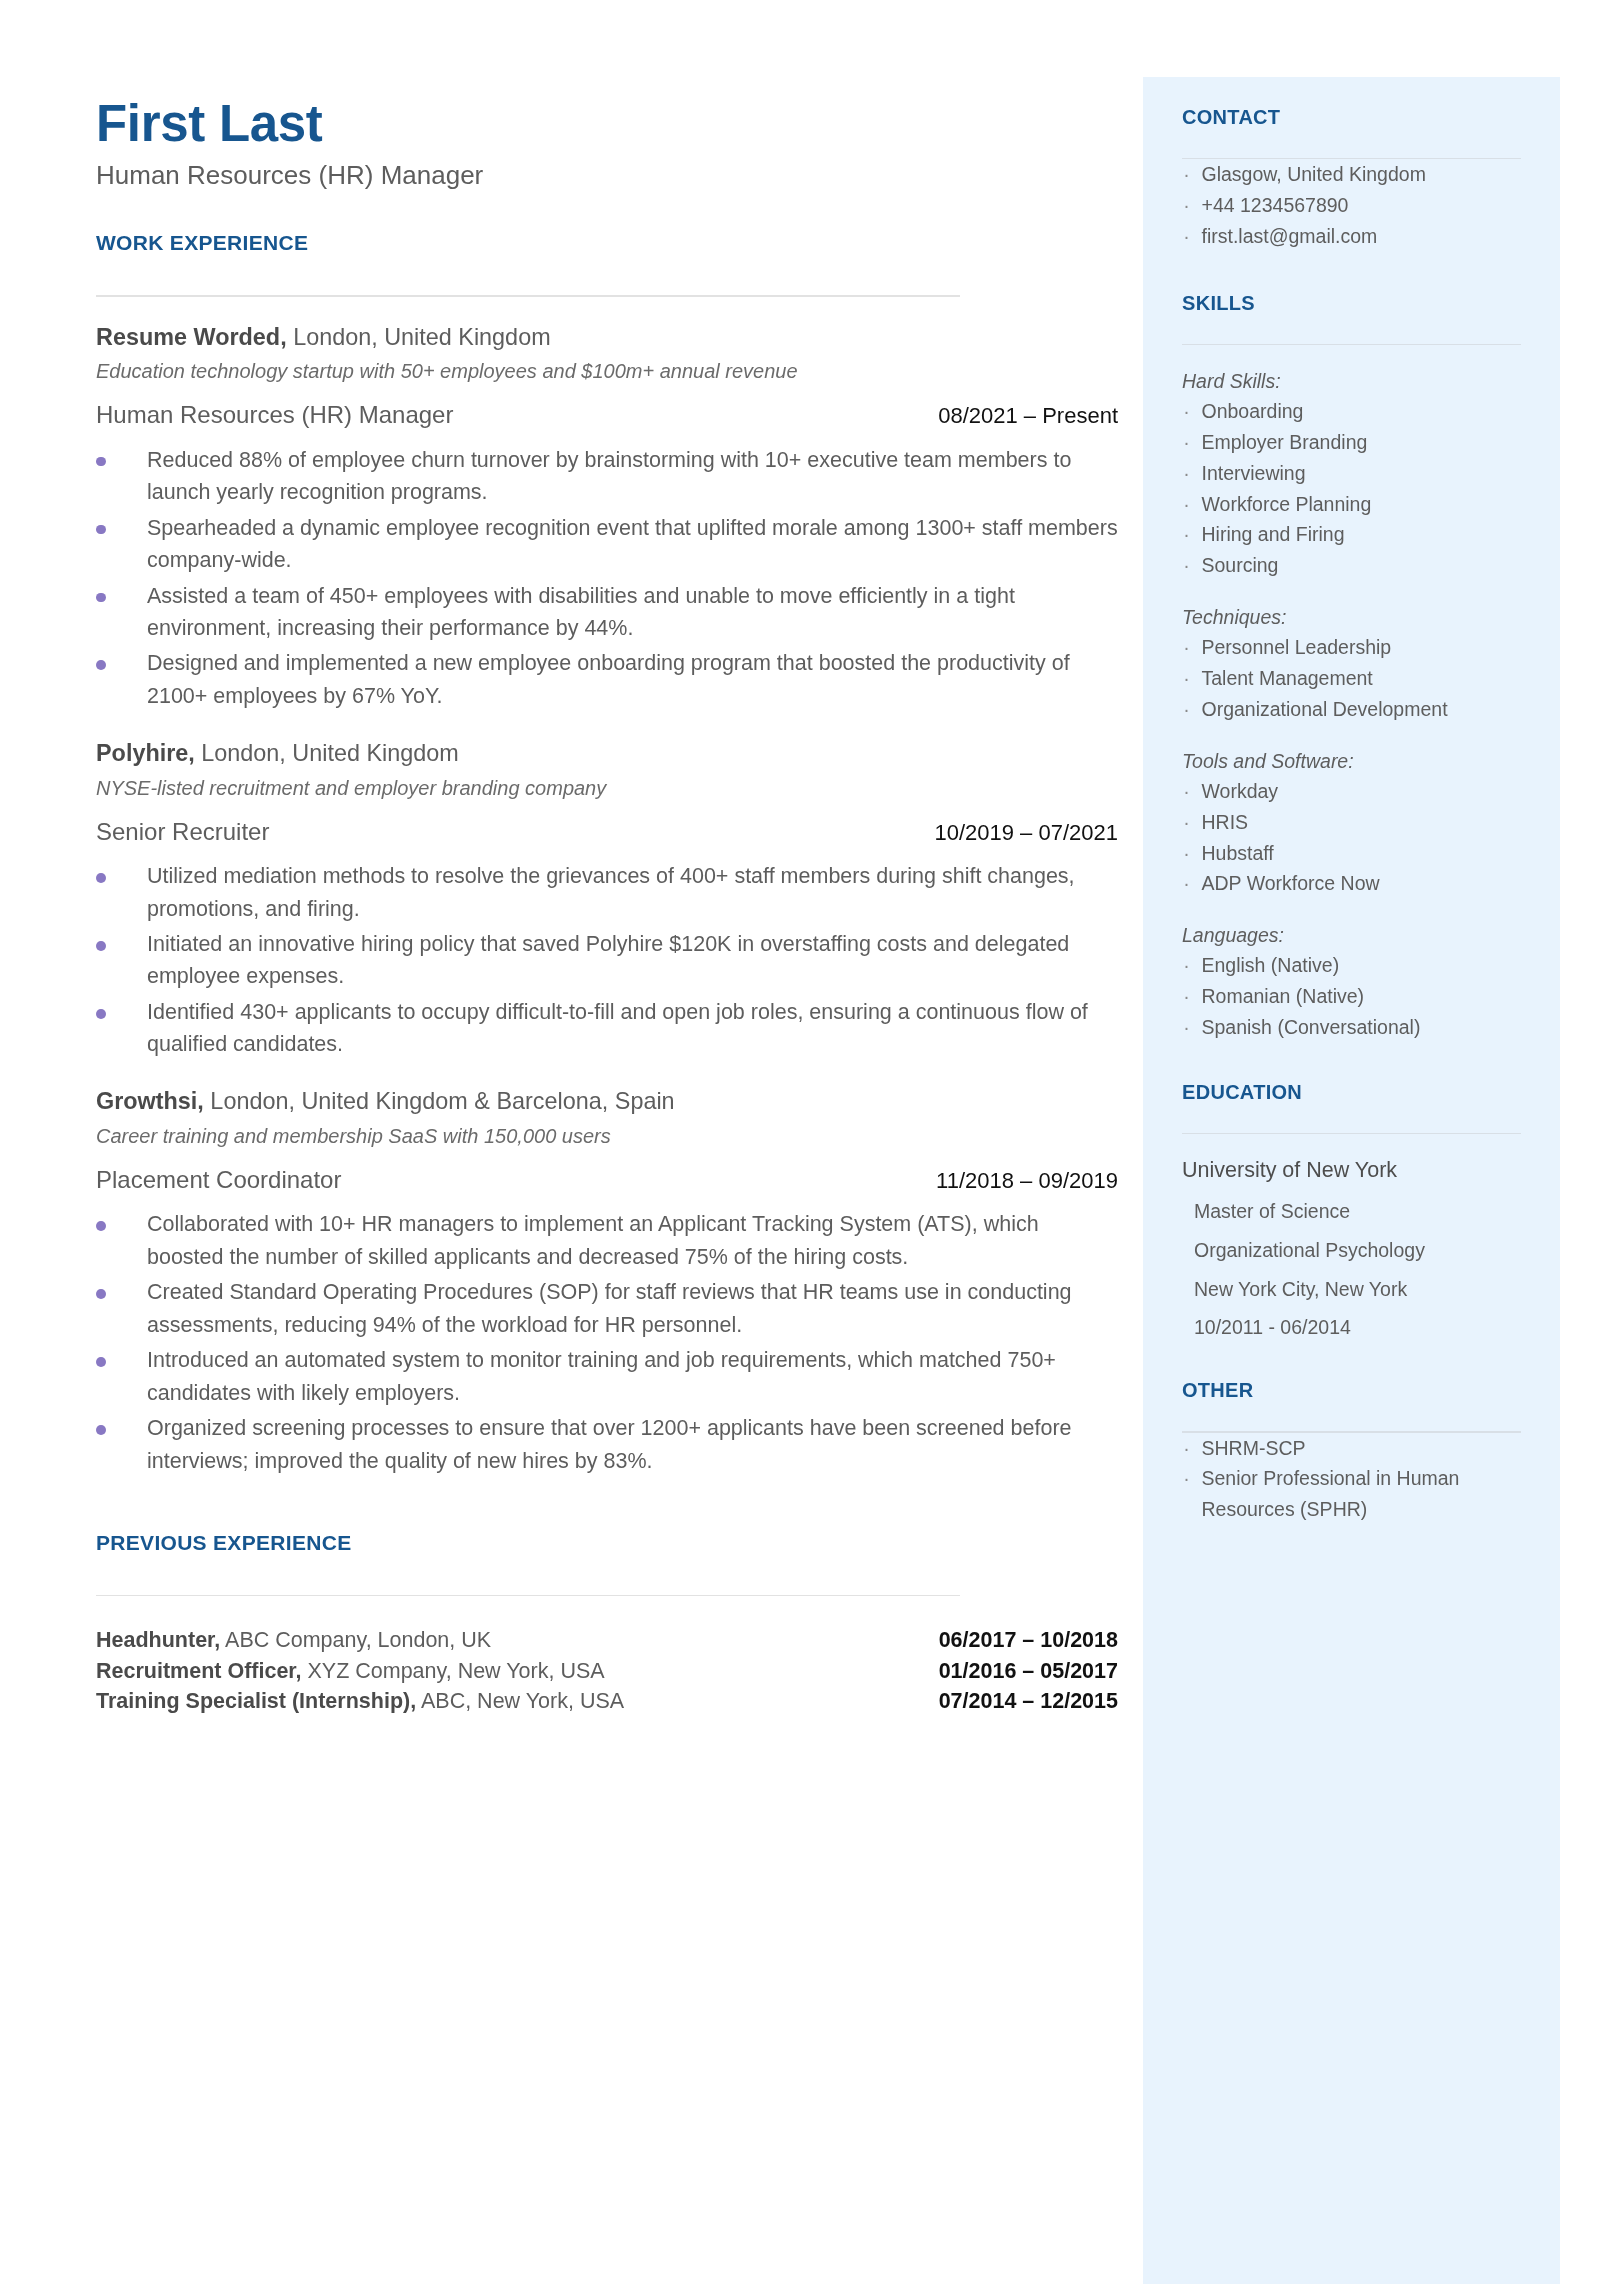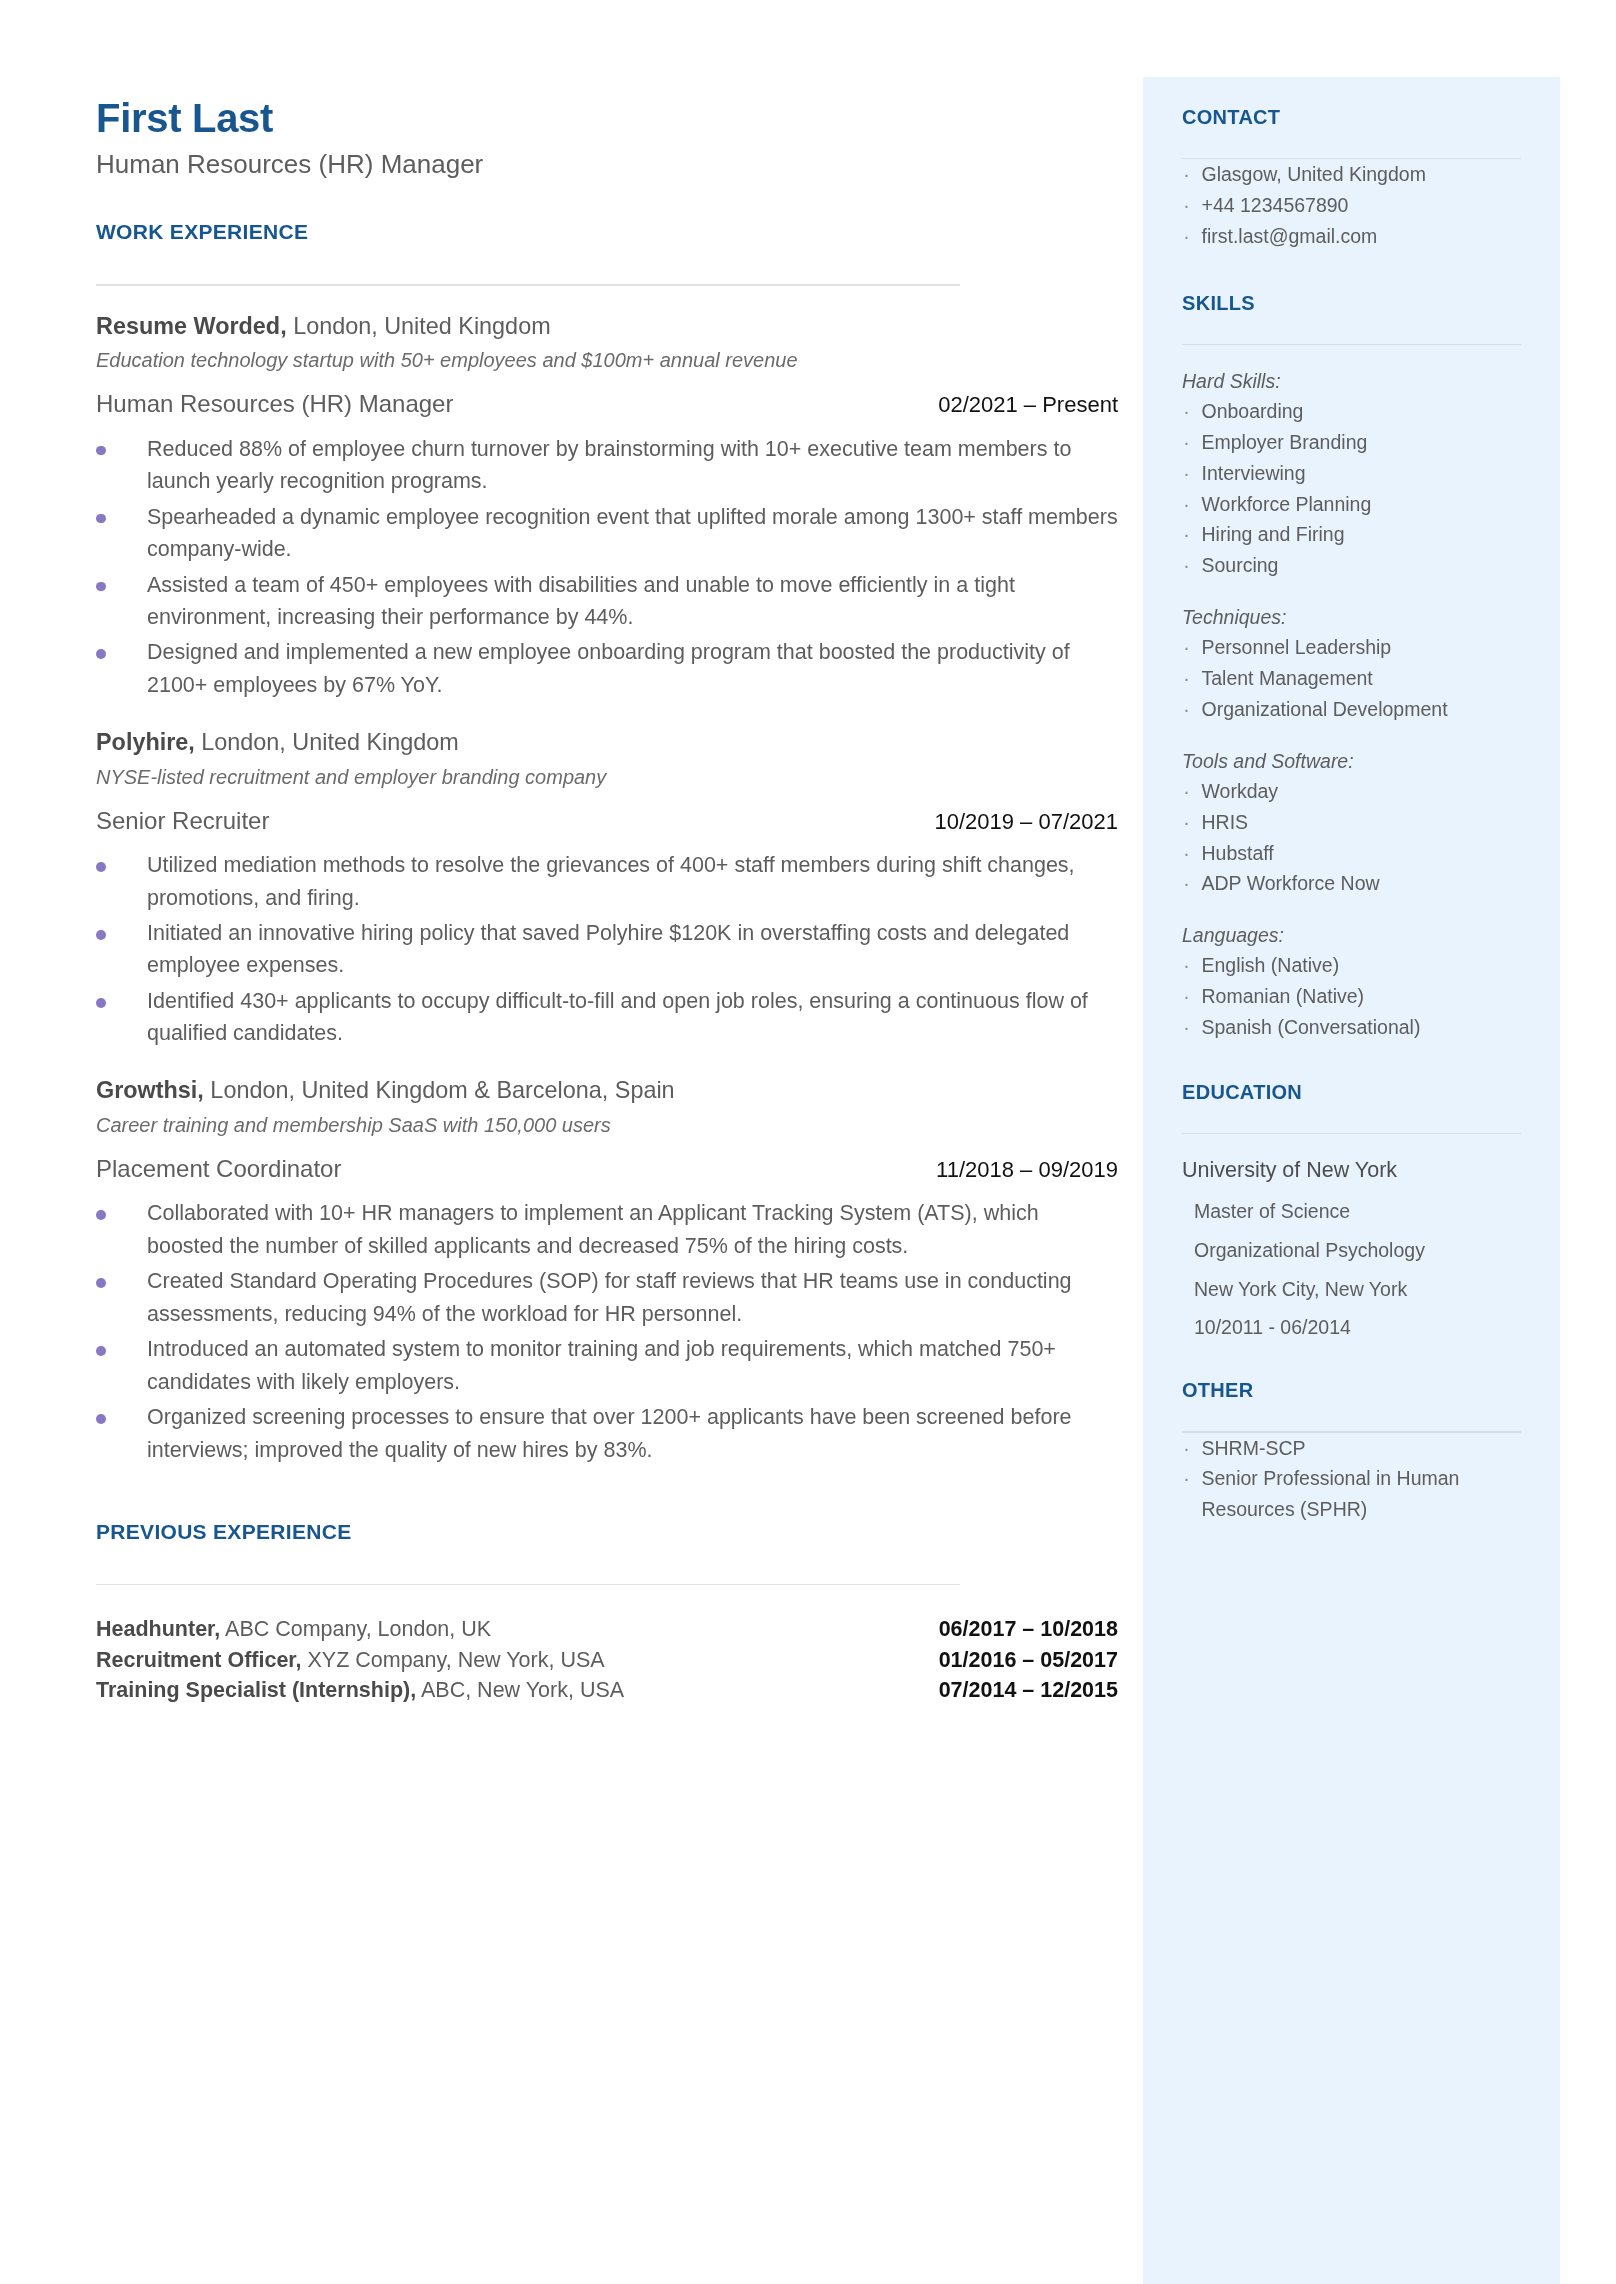--- a/index.html
+++ b/index.html
@@ -37,21 +37,21 @@
 
   #main {
     position: absolute;
     left: 96px;
     top: 98px;
     width: 1022px;
   }
 
   
   .name {
-    font-size: 40px;
+    font-size: 51px;
     font-weight: bold;
     color: #17568f;
     letter-spacing: -0.3px;
     line-height: 1.0;
     margin: 0 0 11.7px 0;
   }
   .job-title-top {
     font-size: 26px;
     color: #5d5d5d;
     font-weight: 400;
@@ -217,21 +217,21 @@
 
     <h2 class="section-head">WORK EXPERIENCE</h2>
     <div class="rule"></div>
 
     <div id="work-entries">
         <div class="entry">
           <p class="company-line"><span class="co">Resume Worded,</span><span> London, United Kingdom</span></p>
           <p class="company-desc">Education technology startup with 50+ employees and $100m+ annual revenue</p>
           <div class="role-row">
             <span class="role-title">Human Resources (HR) Manager</span>
-            <span class="role-dates">02/2021 – Present</span>
+            <span class="role-dates">08/2021 – Present</span>
           </div>
           <ul class="bullets">
             <li><span class="dot"></span><span>Reduced 88% of employee churn turnover by brainstorming with 10+ executive team members to launch yearly recognition programs.</span></li>
             <li><span class="dot"></span><span>Spearheaded a dynamic employee recognition event that uplifted morale among 1300+ staff members company-wide.</span></li>
             <li><span class="dot"></span><span>Assisted a team of 450+ employees with disabilities and unable to move efficiently in a tight environment, increasing their performance by 44%.</span></li>
             <li><span class="dot"></span><span>Designed and implemented a new employee onboarding program that boosted the productivity of 2100+ employees by 67% YoY.</span></li>
           </ul>
         </div>
         <div class="entry">
           <p class="company-line"><span class="co">Polyhire,</span><span> London, United Kingdom</span></p>

